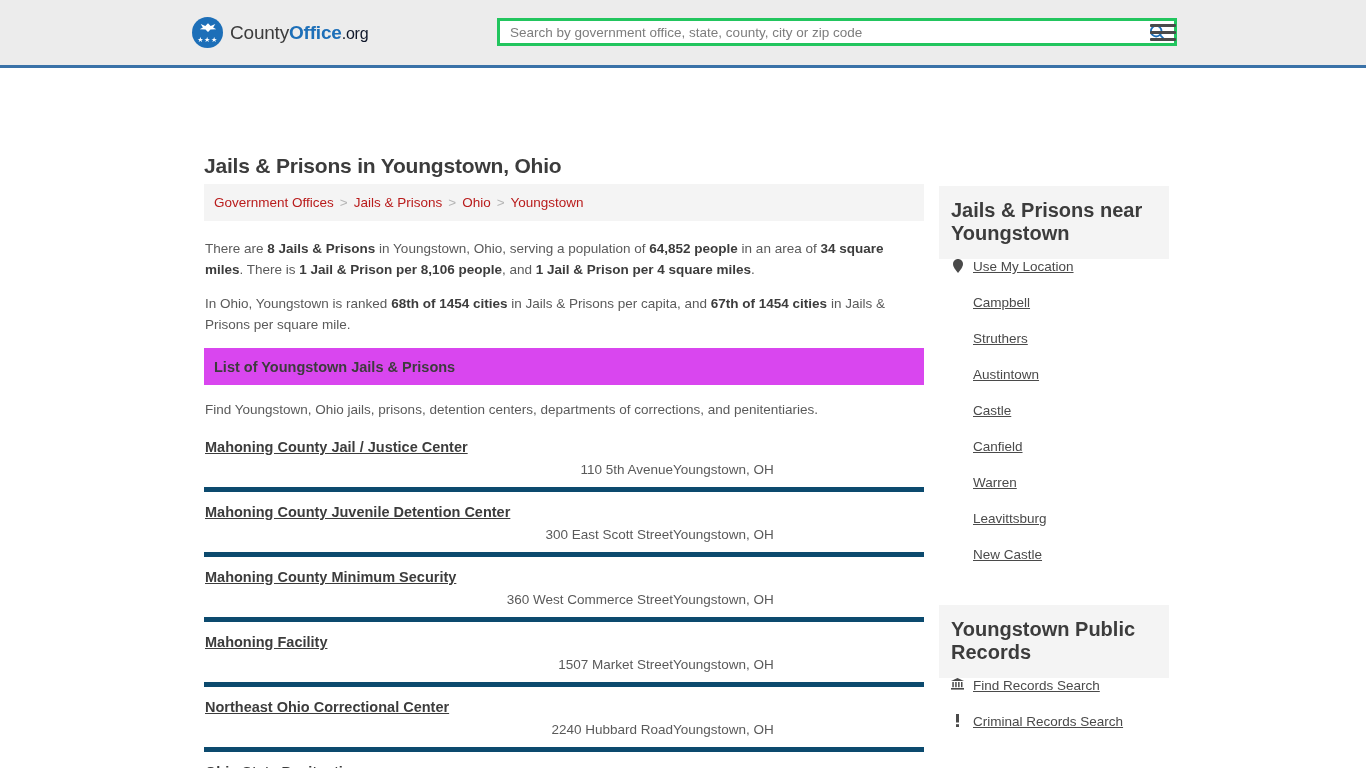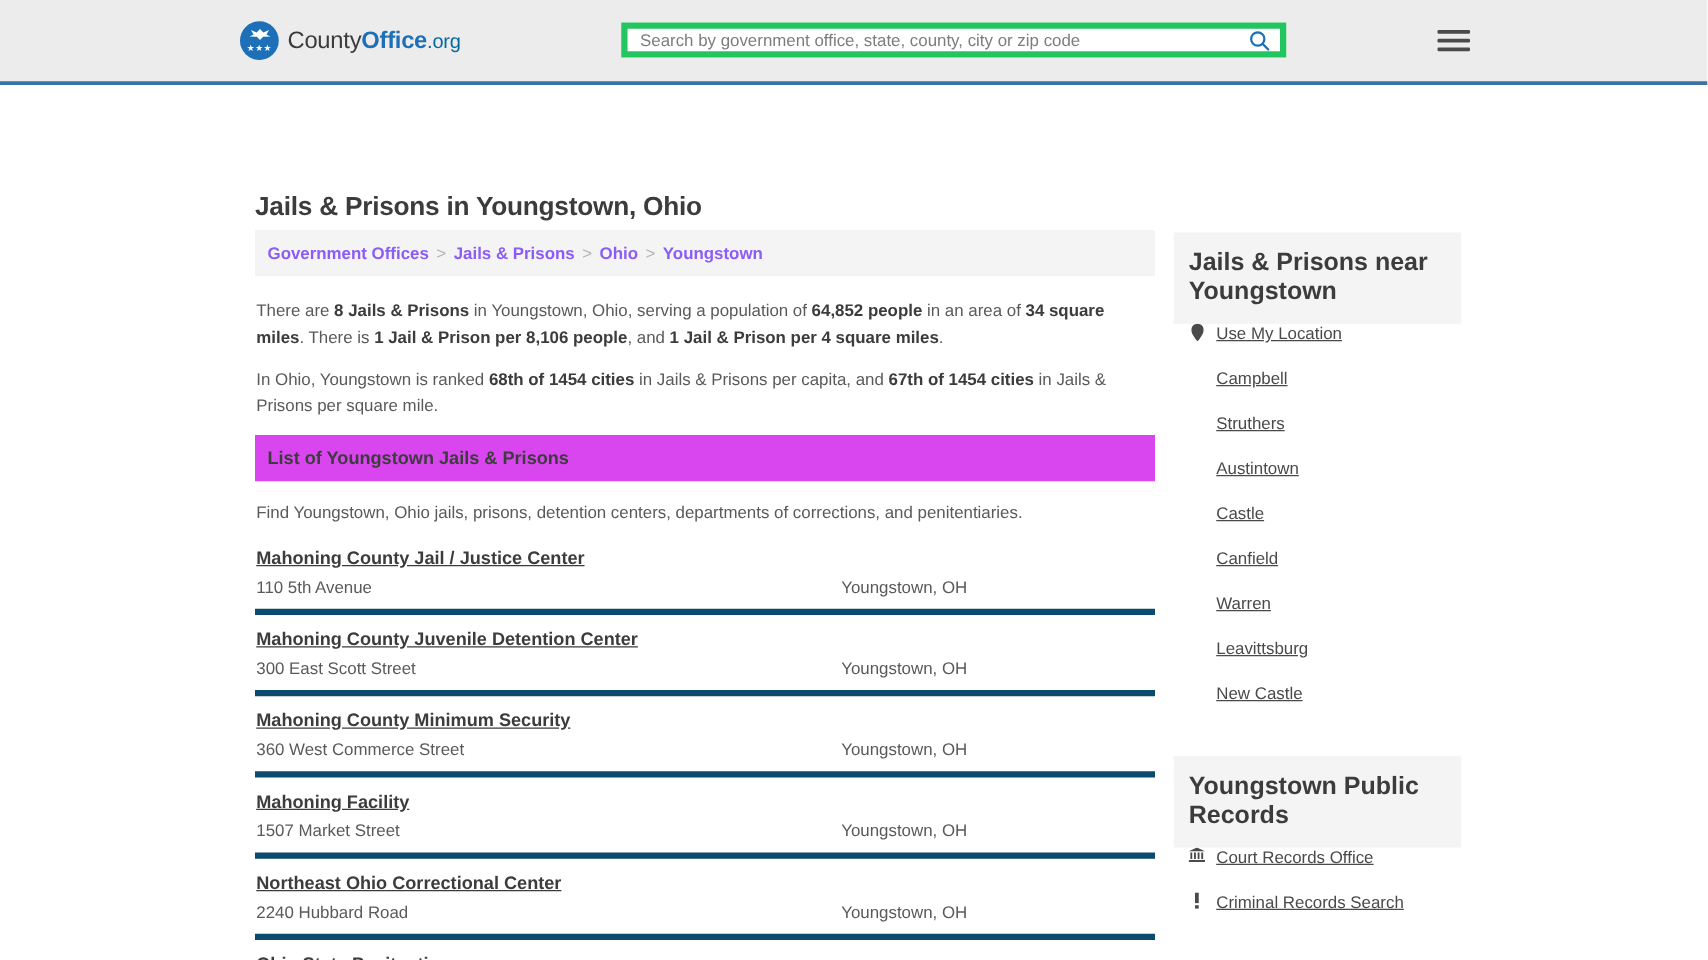--- a/index.html
+++ b/index.html
@@ -36,27 +36,27 @@
   .logo-mark .stars {
     position: absolute; left: 0; right: 0; bottom: 5px;
     text-align: center; color: #fff; font-size: 7px; letter-spacing: 0.5px;
     line-height: 7px;
   }
   .logo-text {
     font-size: 19px; letter-spacing: -0.2px; white-space: nowrap;
   }
   .logo-text .t1 { color: #3c3c3c; }
   .logo-text .t2 { color: #1d6fb8; font-weight: bold; }
-  .logo-text .t3 { color: #0369a1; font-size: 16px; }
+  .logo-text .t3 { color: #0f172a; font-size: 16px; }
 
   .search-wrap {
     position: absolute; left: 497px; top: 18px;
-    width: 532px; height: 28px;
+    width: 680px; height: 28px;
     background: #fff;
-    border: 5px solid #22c55e;
+    border: 3px solid #22c55e;
     display: flex; align-items: center; justify-content: space-between;
   }
   .search-input {
     flex: 1; height: 26px;
     border: none; outline: none;
     font-family: "Liberation Sans", sans-serif;
     font-size: 13.5px; color: #555;
     padding: 0 8px 0 10px;
     background: transparent;
   }
@@ -94,21 +94,21 @@
     margin: 0 0 6px 0; letter-spacing: -0.2px;
   }
 
   .breadcrumb {
     background: #f4f4f4;
     height: 37px;
     display: flex; align-items: center;
     padding: 0 10px;
     font-size: 13.5px;
   }
-  .breadcrumb a { color: #8b5cf6; text-decoration: none; font-weight: bold; }
+  .breadcrumb a { color: #b91c1c; text-decoration: none; }
   .breadcrumb .sep { color: #b5b5b5; margin: 0 6px; }
 
   .intro {
     font-size: 13.5px; line-height: 21px; color: #5a5a5a;
     margin: 17px 0 0 0; padding: 0 1px;
   }
   .intro p { margin: 0 0 13px 0; }
   .intro b { color: #3c3c3c; font-weight: bold; }
 
   .section-head {
@@ -133,21 +133,21 @@
   .listing-row:last-child { border-bottom: none; }
   .listing-name {
     font-size: 14.5px; font-weight: bold; color: #3c3c3c;
     text-decoration: underline; cursor: pointer;
     display: inline-block;
   }
   .listing-line2 {
     display: flex; margin-top: 6px;
   }
   .listing-addr {
-    font-size: 13.5px; color: #5a5a5a; width: 468px;
+    font-size: 13.5px; color: #5a5a5a; width: 468px; text-align: right;
   }
   .listing-city { font-size: 13.5px; color: #5a5a5a; }
 
   
   .side-head {
     background: #f4f4f4;
     padding: 13px 12px 14px 12px;
     font-size: 20px; font-weight: bold; color: #3c3c3c;
     line-height: 23px;
   }
@@ -307,21 +307,21 @@
             <span class="side-icon">
               <svg width="13" height="12" viewBox="0 0 13 12">
                 <path d="M6.5 0 L13 3 L0 3 Z" fill="#4a4a4a"></path>
                 <rect x="1.3" y="4" width="1.5" height="5.2" fill="#4a4a4a"></rect>
                 <rect x="4.2" y="4" width="1.5" height="5.2" fill="#4a4a4a"></rect>
                 <rect x="7.1" y="4" width="1.5" height="5.2" fill="#4a4a4a"></rect>
                 <rect x="10" y="4" width="1.5" height="5.2" fill="#4a4a4a"></rect>
                 <rect x="0" y="10" width="13" height="1.6" fill="#4a4a4a"></rect>
               </svg>
             </span>
-            <a>Court Records Office</a>
+            <a>Find Records Search</a>
           </div>
           <div class="side-item">
             <span class="side-icon">
               <svg width="5" height="13" viewBox="0 0 5 13">
                 <rect x="1" y="0" width="3" height="8.5" fill="#4a4a4a"></rect>
                 <rect x="1" y="10.2" width="3" height="2.8" fill="#4a4a4a"></rect>
               </svg>
             </span>
             <a>Criminal Records Search</a>
           </div>

